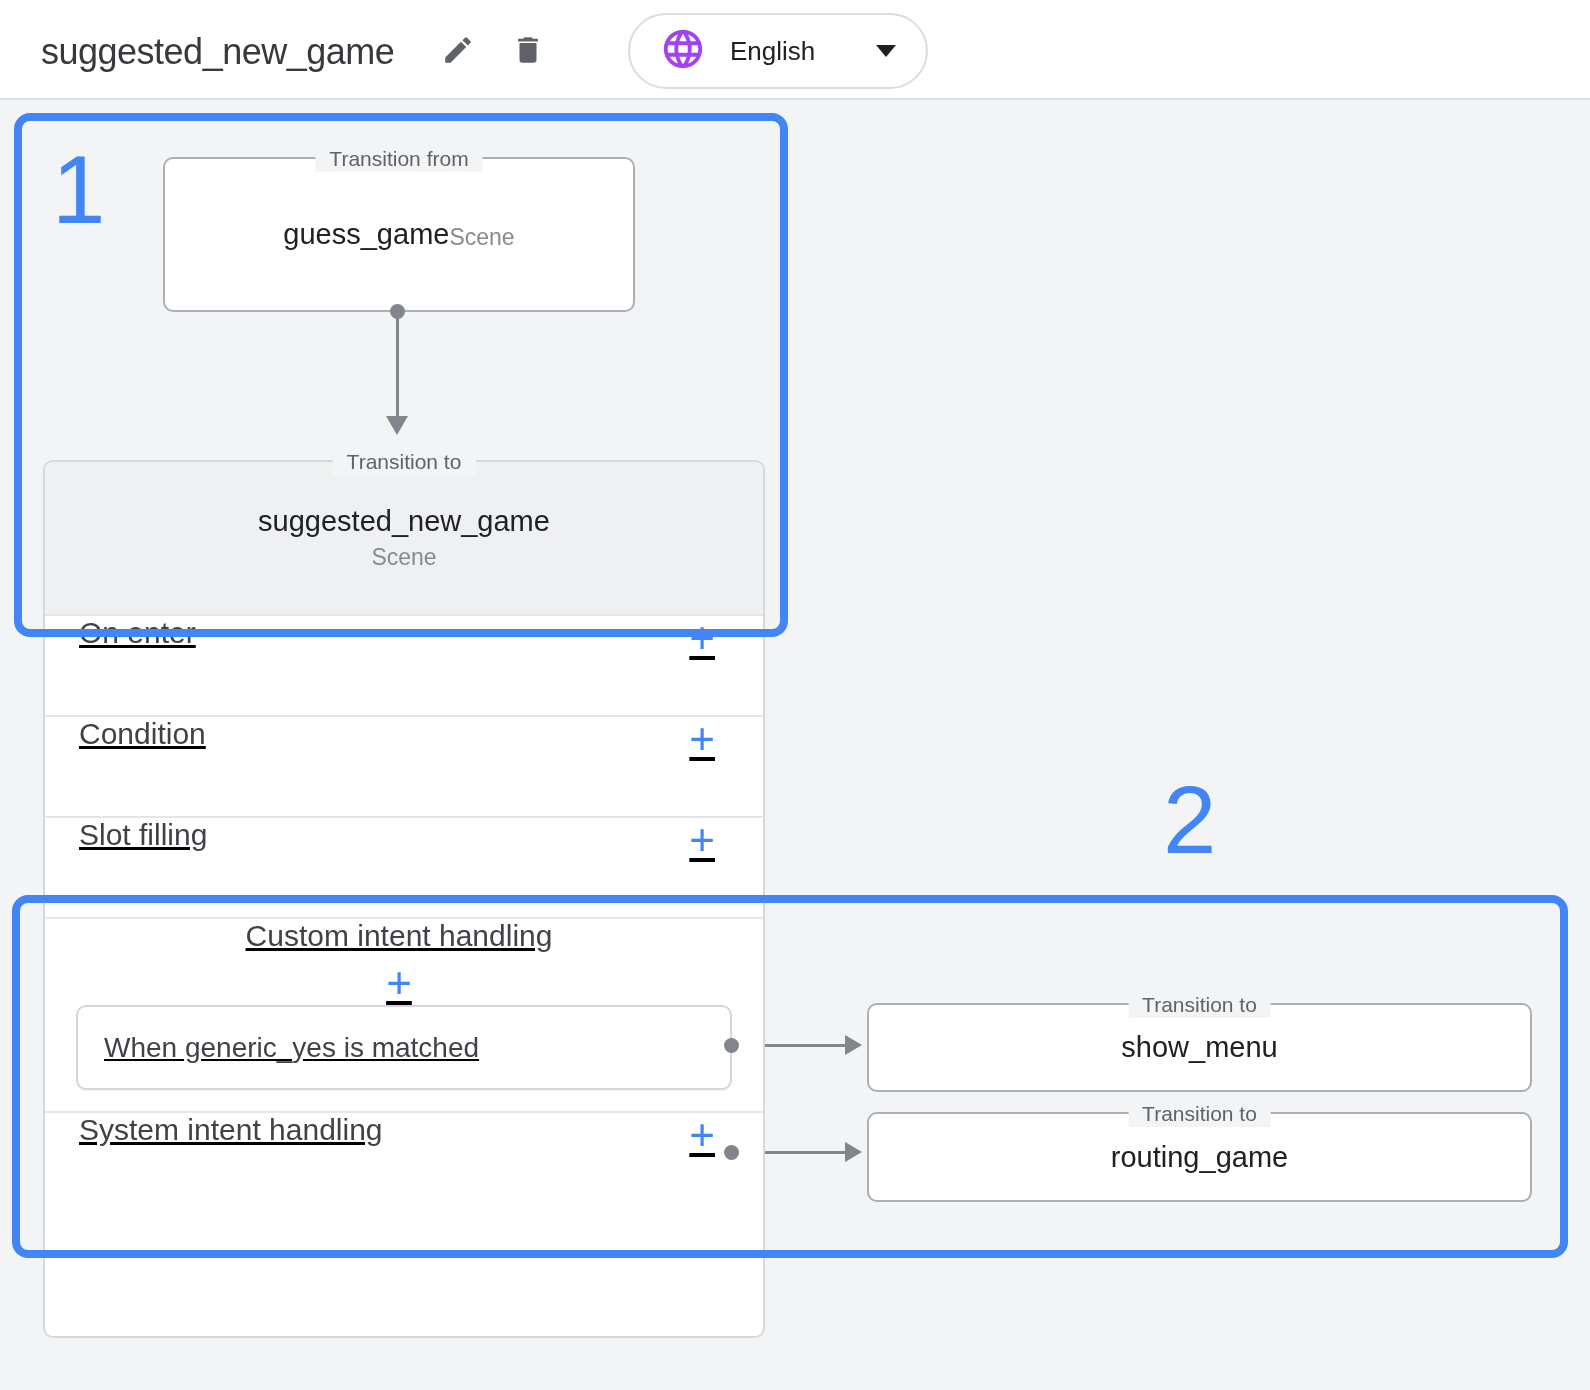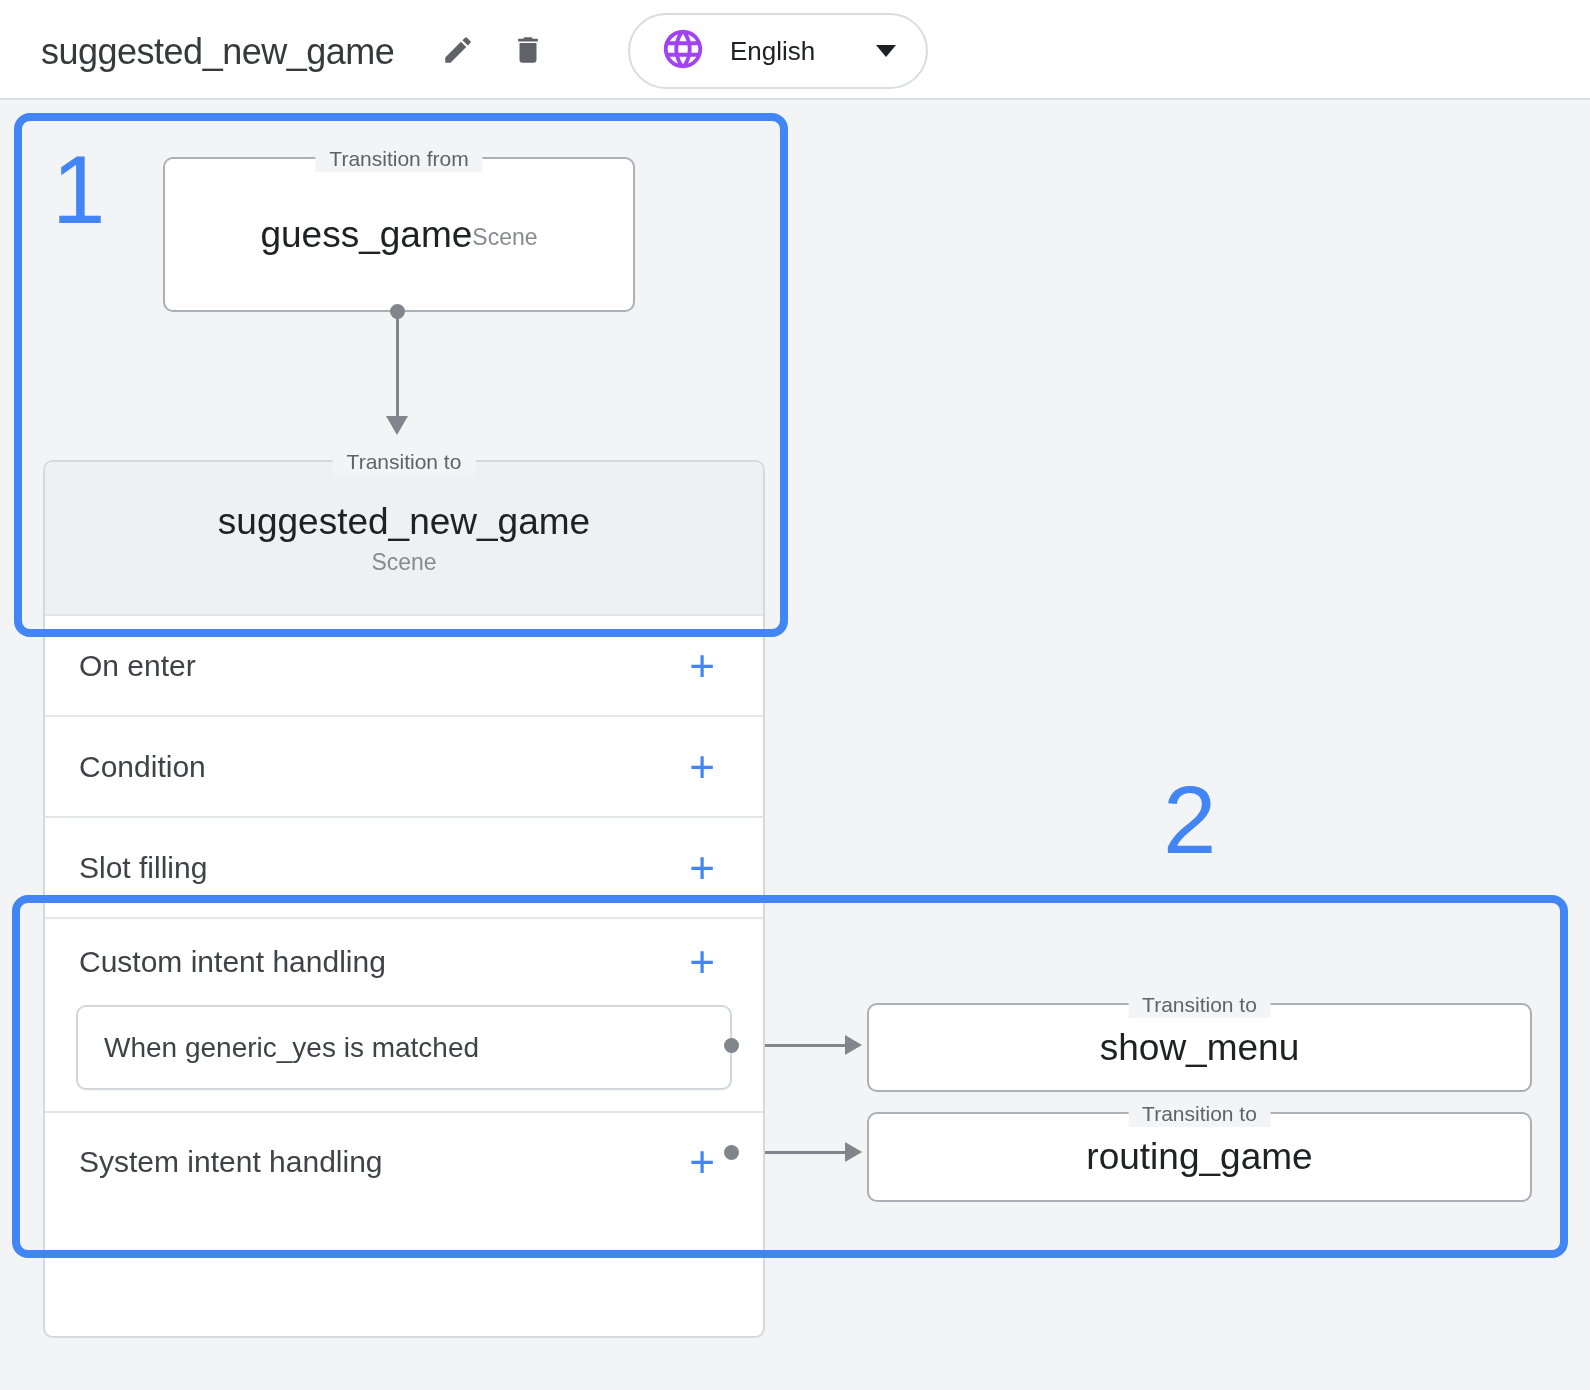--- a/index.html
+++ b/index.html
@@ -41,21 +41,21 @@
   .digit-1{left:52px; top:142px;}
   .digit-2{left:1163px; top:772px;}
 
   
   .flow-box{position:absolute; background:#fff; border:2px solid var(--flow_border);
     border-radius:10px; display:flex; flex-direction:row; align-items:center;
     justify-content:center; cursor:pointer; z-index:2;}
   .legend{position:absolute; top:-13px; left:50%; transform:translateX(-50%);
     font-size:21px; color:var(--text_secondary); background:var(--page_bg);
     padding:0 14px; white-space:nowrap; line-height:26px;}
-  .flow-name{font-size:37px; color:var(--text_primary);}
+  .flow-name{font-size:29px; color:var(--text_primary);}
   .flow-type{font-size:23px; color:#868b90; margin-top:6px;}
   .box-guess{left:163px; top:157px; width:472px; height:155px;}
   .box-show-menu{left:867px; top:1003px; width:665px; height:89px;}
   .box-routing{left:867px; top:1112px; width:665px; height:90px;}
   .box-show-menu .legend,.box-routing .legend{background:var(--page_bg);}
 
   
   .dot{position:absolute; width:15px; height:15px; border-radius:50%;
     background:var(--connector_gray); z-index:4;}
   .vline{position:absolute; width:3px; background:var(--connector_gray); z-index:1;}
@@ -67,29 +67,29 @@
     border-top:10px solid transparent; border-bottom:10px solid transparent;
     border-left:17px solid var(--connector_gray);}
 
   
   .card{position:absolute; left:43px; top:460px; width:722px; height:878px;
     background:var(--panel_bg); border:2px solid var(--border_gray); border-radius:10px; z-index:2;}
   .sect-target{position:relative; height:152px; background:var(--muted_box_bg);
     border-radius:9px 9px 0 0; display:flex; flex-direction:column; align-items:center;
     justify-content:center;}
   .sect-target .legend{background:var(--page_bg);}
-  .row{position:relative; border-top:2px solid #e4e7ea; display:flex; align-items:center;
-    justify-content:space-between; padding:0 44px 0 34px;}
+  .row{position:relative; border-top:2px solid #e4e7ea; display:flex; align-items:flex-start;
+    justify-content:space-between; padding:0 44px 0 34px;text-decoration:underline;}
   .row-std{height:101px;}
   .row-label{font-size:30px; color:var(--label_text);}
   .plus-btn{border:none; background:none; cursor:pointer; color:var(--accent_blue);
     font-size:44px; font-weight:300; line-height:1; padding:0 4px;}
   .sect-custom{display:block; padding:0;}
   .custom-head{height:86px; display:flex; align-items:center; justify-content:space-between;
-    padding:0 44px 0 34px;}
+    padding:0 44px 0 34px;flex-direction:column;}
   .chip{position:relative; margin:0 0 21px 31px; width:656px; height:85px;
     background:#fff; border:2px solid #d3d7db; border-radius:10px; cursor:pointer;
     display:flex; align-items:center; padding-left:26px;
     box-shadow:0 1px 2px rgba(0,0,0,0.05);}
   .chip-label{font-size:28px; color:var(--label_text);}
   .sect-system{height:100px;}
 </style>
 </head>
 <body>
 

